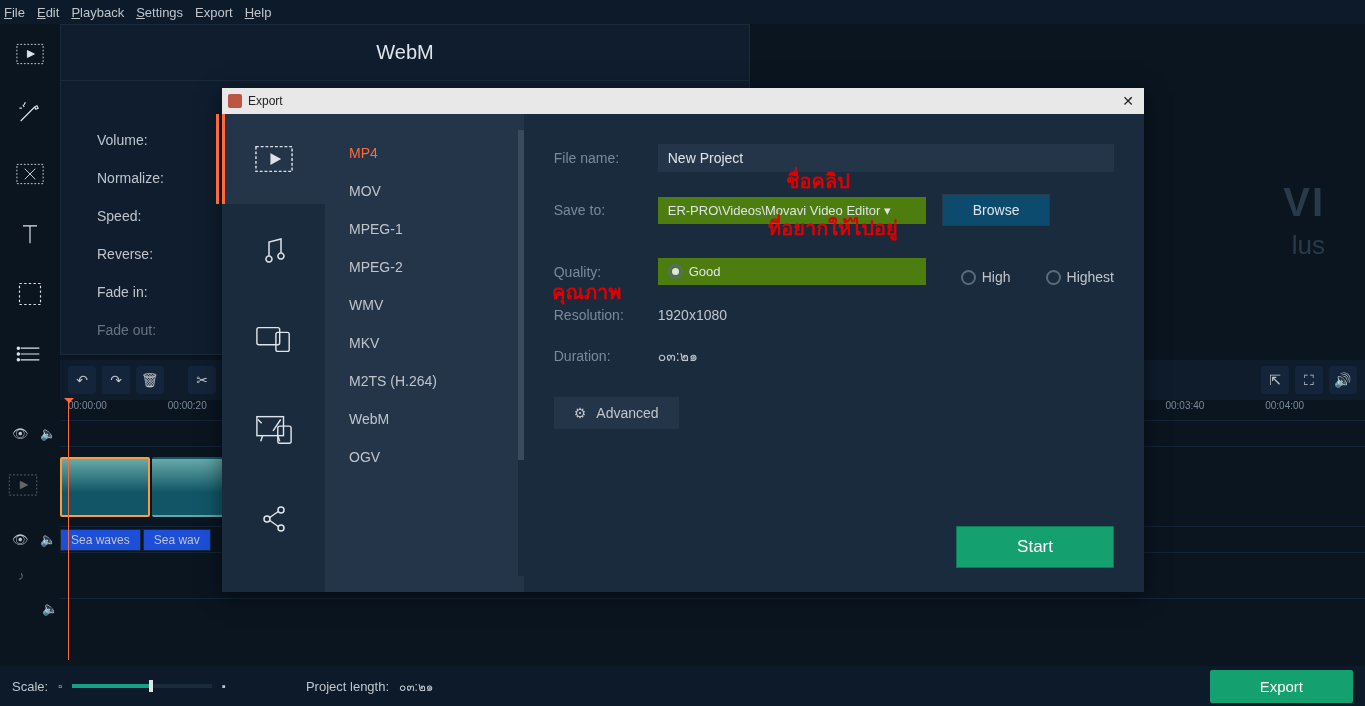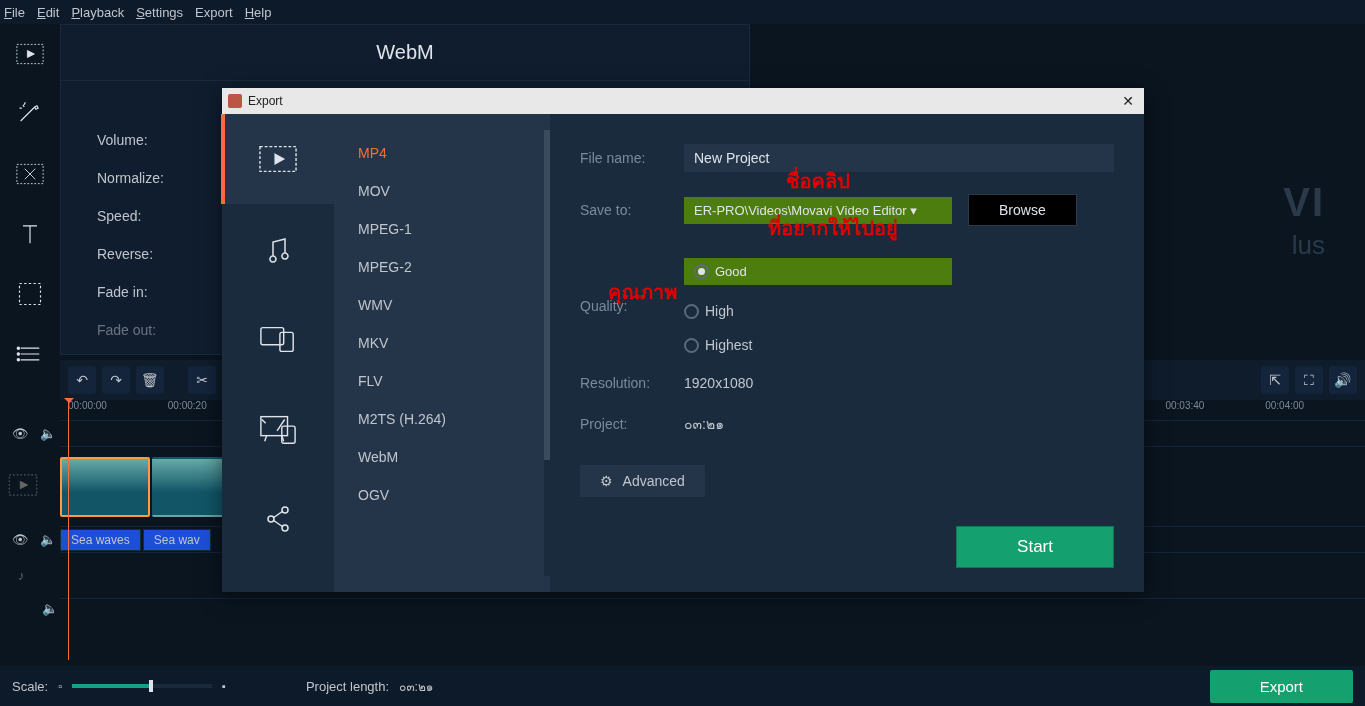--- a/index.html
+++ b/index.html
@@ -69,22 +69,22 @@
   .fmt { padding: 11px 24px; font-size: 14px; color: #c0c5cc; cursor: pointer; }
   .fmt.active { color: #ff6a3d; }
   .fmt-scroll { position:absolute; right:0; top:16px; bottom:16px; width:6px; background:#1a2b3e; }
   .fmt-scroll-thumb { position:absolute; top:0; width:6px; height:330px; background:#3a4b5e; }
 
   .settings { flex: 1; padding: 30px 30px 20px 30px; display: flex; flex-direction: column; gap: 22px; font-size: 14px; position: relative; }
   .row { display: flex; align-items: center; gap: 16px; }
   .row label { width: 88px; color: #7a8a9a; }
   .txt-input { flex: 1; background: #243549; border: none; padding: 6px 10px; color: #dfe4ea; font-size: 14px; }
   .sel { width: 268px; background: #4d7c0f; padding: 6px 10px; color: #dfe4ea; font-size: 13px; }
-  .browse { background: #000000; padding: 7px 30px; color: #dfe4ea; cursor: pointer; border: 1px solid #2a3a4a; }
-  .radio-row { display: flex; align-items: flex-start; gap: 18px; flex-direction: column; }
+  .browse { background: #0c4a6e; padding: 7px 30px; color: #dfe4ea; cursor: pointer; border: 1px solid #2a3a4a; }
+  .radio-row { display: flex; align-items: flex-end; gap: 35px; }
   .radio { display: flex; align-items: center; gap: 6px; }
   .radio-o { width: 15px; height: 15px; border: 2px solid #5a6a7a; border-radius: 50%; display:flex; align-items:center; justify-content:center; }
   .radio.sel .radio-o::after { content:''; width:7px; height:7px; background:#dfe4ea; border-radius:50%; }
   .adv { background: #243549; padding: 8px 20px; display: inline-flex; gap: 10px; align-items: center; cursor: pointer; margin-top: 8px; width: fit-content; }
   .start { position: absolute; right: 30px; bottom: 24px; background: #14a16f; color: #fff; padding: 10px 60px; font-size: 17px; border: 1px solid #0c7a52; cursor: pointer; }
 
   
   .ann { position: absolute; color: #e10000; font-size: 20px; font-weight: bold; pointer-events: none; font-family: Arial, sans-serif; }
 </style>
 </head>
@@ -276,21 +276,20 @@
       </div>
     </div>
 
     <div class="fmt-col">
       <div class="fmt active">MP4</div>
       <div class="fmt">MOV</div>
       <div class="fmt">MPEG-1</div>
       <div class="fmt">MPEG-2</div>
       <div class="fmt">WMV</div>
       <div class="fmt">MKV</div>
-      <div class="fmt">FLV</div>
       <div class="fmt">M2TS (H.264)</div>
       <div class="fmt">WebM</div>
       <div class="fmt">OGV</div>
       <div class="fmt-scroll">
           <div class="fmt-scroll-thumb"></div>
         </div>
     </div>
 
     <div class="settings">
       <div class="row">
@@ -318,28 +317,28 @@
               <div class="radio-o"></div>
               <span>Highest</span>
             </div>
         </div>
       </div>
       <div class="row">
         <label>Resolution:</label>
         <span>1920x1080</span>
       </div>
       <div class="row">
-        <label>Project:</label>
+        <label>Duration:</label>
         <span>๐๓:๒๑</span>
       </div>
       <div class="adv">
         <span>⚙</span>
         <span>Advanced</span>
       </div>
 
       <div class="start">Start</div>
     </div>
   </div>
 </div>
 
 <div class="ann" style="left:786px; top:165px">ชื่อคลิป</div>
 <div class="ann" style="left:768px; top:212px">ที่อยากให้ไปอยู่</div>
-<div class="ann" style="left:608px; top:276px">คุณภาพ</div>
+<div class="ann" style="left:552px; top:276px">คุณภาพ</div>
 
 </body></html>

